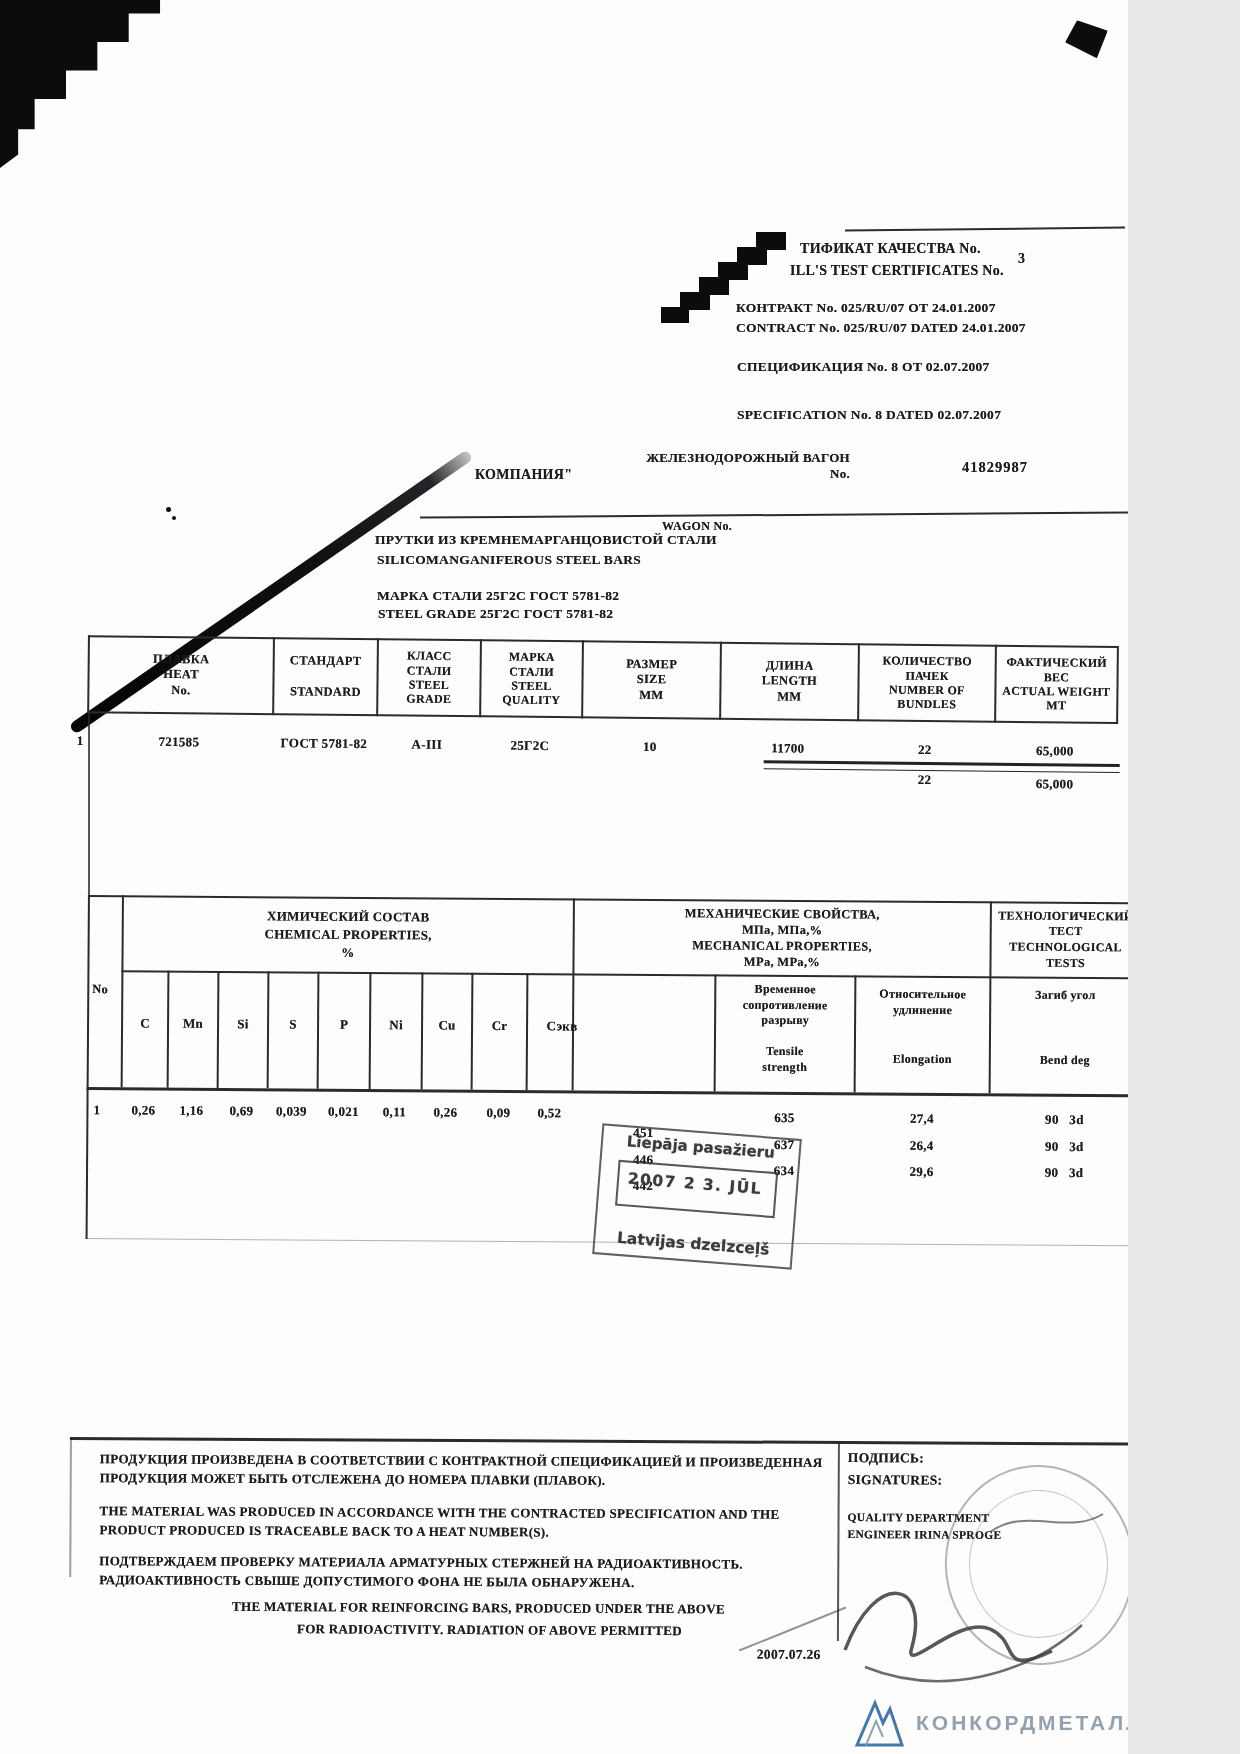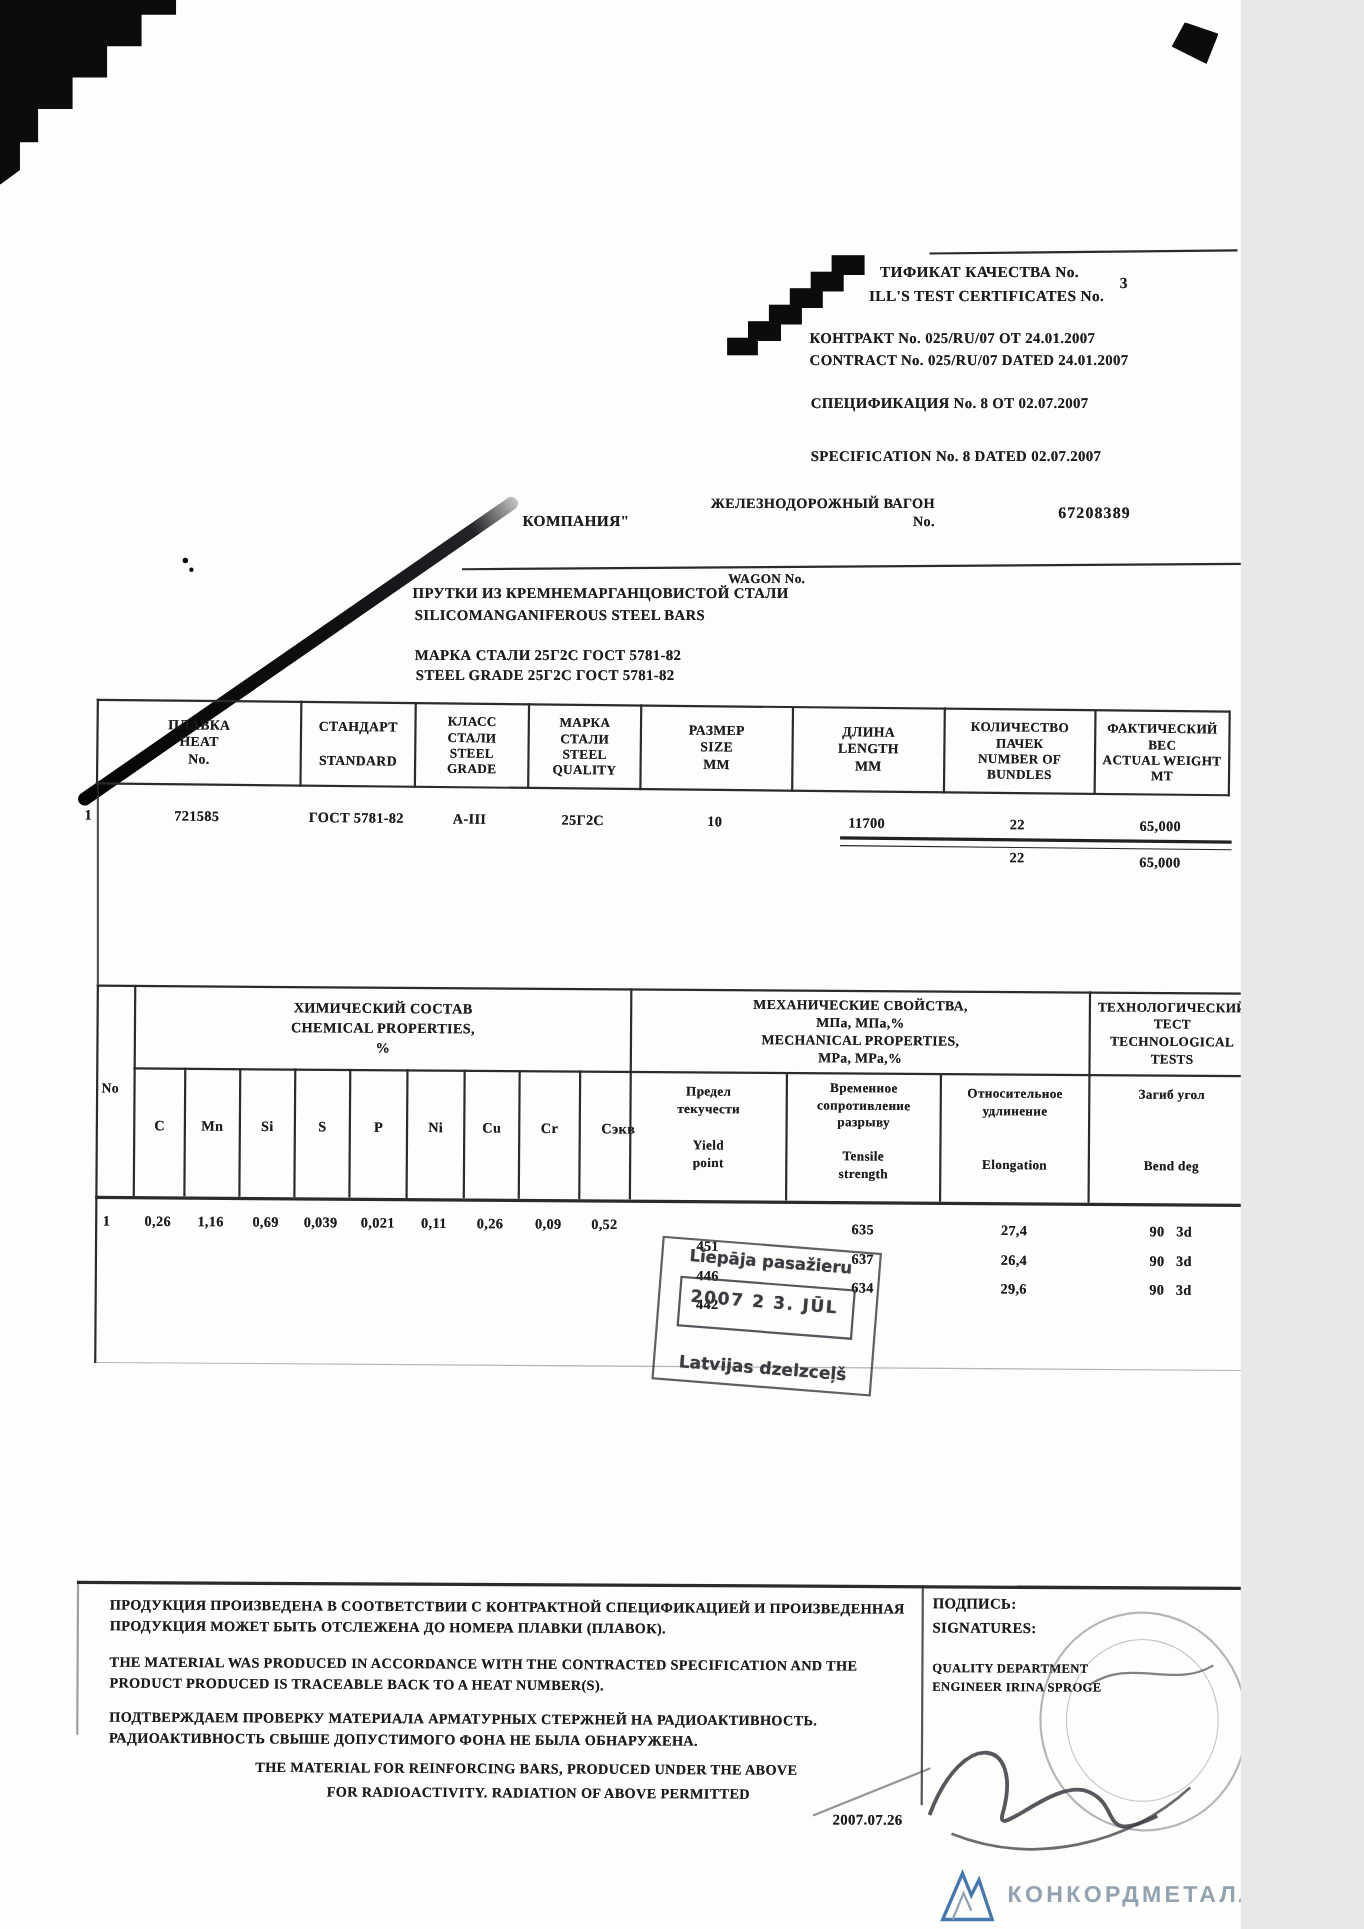--- a/index.html
+++ b/index.html
@@ -39,21 +39,21 @@
   <div class="txt" style="left:790px;top:262px;font-size:14px;">ILL'S TEST CERTIFICATES  No.</div>
   <div class="txt" style="left:1018px;top:250px;font-size:14px;">3</div>
   <div class="txt" style="left:736px;top:300px;font-size:13.5px;">КОНТРАКТ No. 025/RU/07 ОТ 24.01.2007</div>
   <div class="txt" style="left:736px;top:320px;font-size:13.5px;">CONTRACT No. 025/RU/07 DATED 24.01.2007</div>
   <div class="txt" style="left:737px;top:359px;font-size:13.5px;">СПЕЦИФИКАЦИЯ No. 8 ОТ 02.07.2007</div>
   <div class="txt" style="left:737px;top:379px;font-size:13.5px;margin-top:28px;">SPECIFICATION No. 8 DATED 02.07.2007</div>
 
   <div class="txt" style="left:475px;top:466px;font-size:14px;">КОМПАНИЯ"</div>
   <div class="txt" style="left:638px;top:450px;width:212px;font-size:13px;text-align:right;">ЖЕЛЕЗНОДОРОЖНЫЙ ВАГОН No.</div>
   <div class="txt" style="left:662px;top:471px;width:212px;font-size:12px;margin-top:48px;">WAGON No.</div>
-  <div class="txt" style="left:962px;top:458px;font-size:14.5px;letter-spacing:1px;">67208389</div>
+  <div class="txt" style="left:962px;top:458px;font-size:14.5px;letter-spacing:1px;">41829987</div>
 
   <div class="ln" style="left:420px;top:514px;width:720px;height:2px;transform:rotate(-.4deg);"></div>
   <div class="txt" style="left:375px;top:532px;font-size:13.5px;">ПРУТКИ ИЗ КРЕМНЕМАРГАНЦОВИСТОЙ СТАЛИ</div>
   <div class="txt" style="left:377px;top:552px;font-size:13.5px;">SILICOMANGANIFEROUS STEEL BARS</div>
   <div class="txt" style="left:377px;top:588px;font-size:13.5px;">МАРКА СТАЛИ  25Г2С ГОСТ 5781-82</div>
   <div class="txt" style="left:378px;top:606px;font-size:13.5px;">STEEL GRADE 25Г2С ГОСТ 5781-82</div>
 
   <div class="abs" style="left:70px;top:633px;width:1070px;height:160px;transform:rotate(.6deg);transform-origin:0 0;">
     <div class="ln" style="left:18px;top:2px;width:1030px;height:2px;"></div>
     <div class="ln" style="left:18px;top:78px;width:1030px;height:2px;"></div>
@@ -149,25 +149,20 @@
     <div class="txt ctr" style="left:50px;top:125px;width:42px;font-size:13px;">C</div>
     <div class="txt ctr" style="left:96px;top:125px;width:46px;font-size:13px;">Mn</div>
     <div class="txt ctr" style="left:146px;top:125px;width:46px;font-size:13px;">Si</div>
     <div class="txt ctr" style="left:196px;top:125px;width:46px;font-size:13px;">S</div>
     <div class="txt ctr" style="left:246px;top:125px;width:48px;font-size:13px;">P</div>
     <div class="txt ctr" style="left:298px;top:125px;width:48px;font-size:13px;">Ni</div>
     <div class="txt ctr" style="left:350px;top:125px;width:46px;font-size:13px;">Cu</div>
     <div class="txt ctr" style="left:400px;top:125px;width:51px;font-size:13px;">Cr</div>
     <div class="txt ctr" style="left:455px;top:125px;width:42px;font-size:13px;margin-left:12px;">Сэкв</div>
 
-    <div class="txt ctr" style="left:502px;top:90px;width:136px;font-size:12px;line-height:1.35;">Предел
-текучести
-
-Yield
-point</div>
     <div class="txt ctr" style="left:644px;top:87px;width:134px;font-size:12px;line-height:1.3;">Временное
 сопротивление
 разрыву
 
 Tensile
 strength</div>
     <div class="txt ctr" style="left:784px;top:90px;width:129px;font-size:12px;line-height:1.35;">Относительное
 удлинение
 
 

